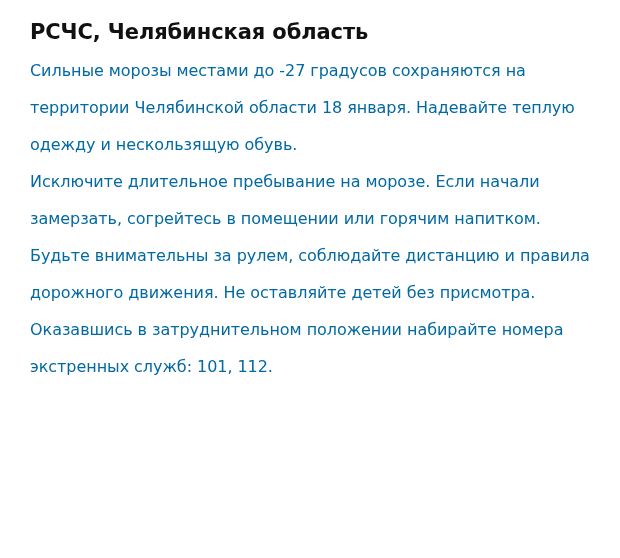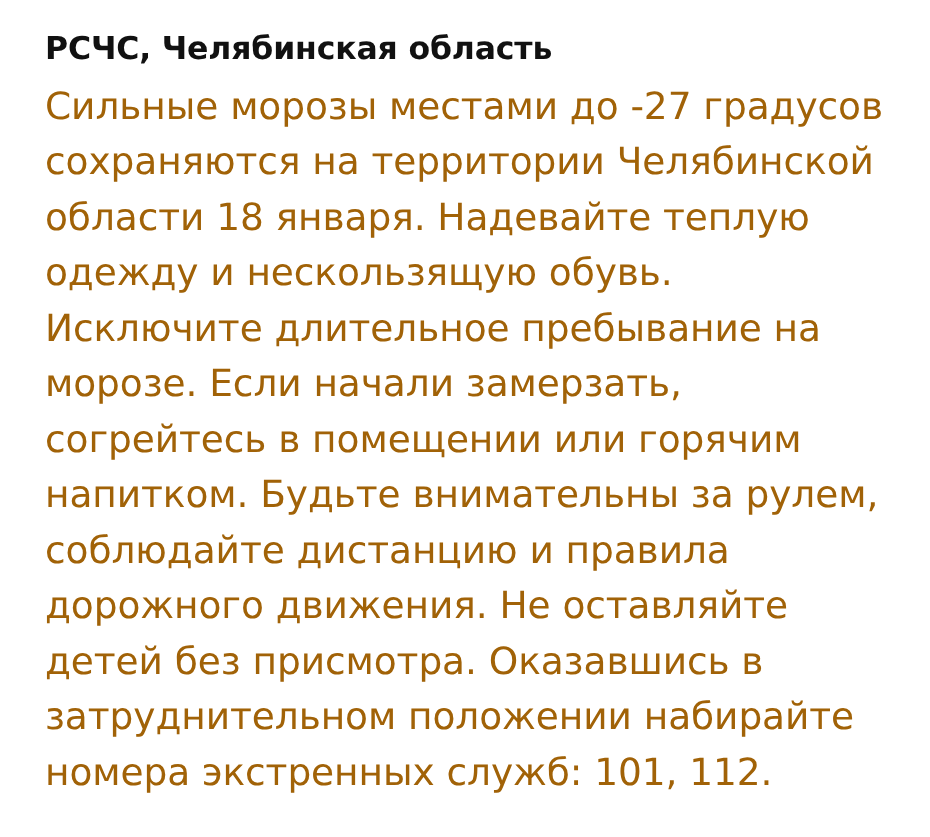--- a/index.html
+++ b/index.html
@@ -22,23 +22,23 @@
   }
   .notice-title {
     font-size: 21px;
     font-weight: bold;
     line-height: 28px;
     margin: 0 0 6px 0;
     color: #111111;
     letter-spacing: -0.1px;
   }
   .notice-body {
-    font-size: 25px;
+    font-size: 16px;
     line-height: 37px;
-    color: #a16207;
+    color: #0369a1;
     letter-spacing: -0.05px;
   }
   .notice-para {
     margin: 0;
   }
 </style>
 </head>
 <body>
 
 <div class="notice">

